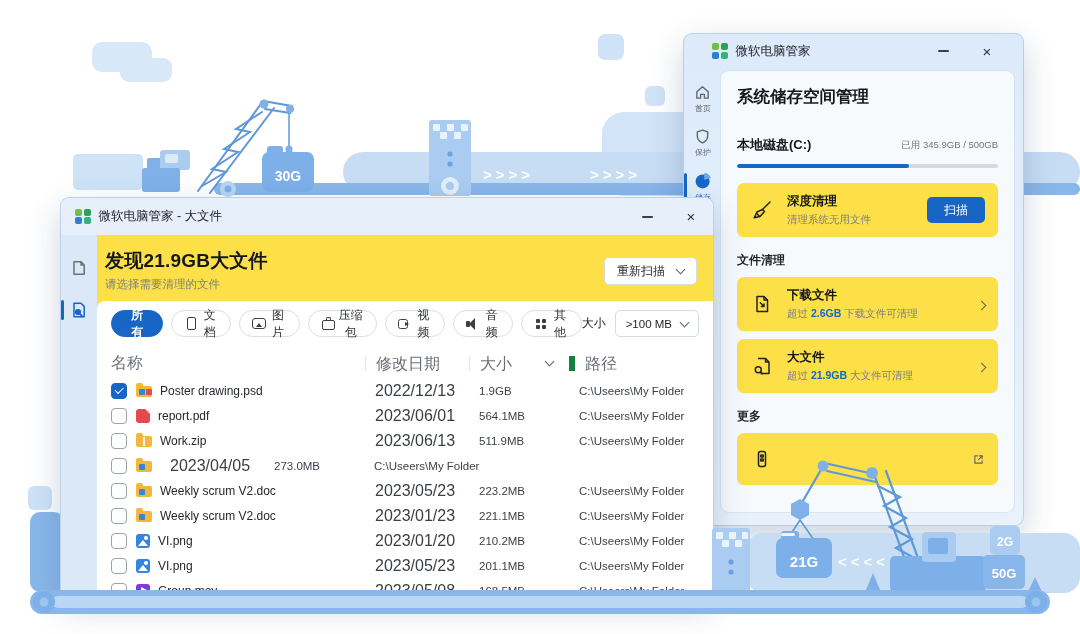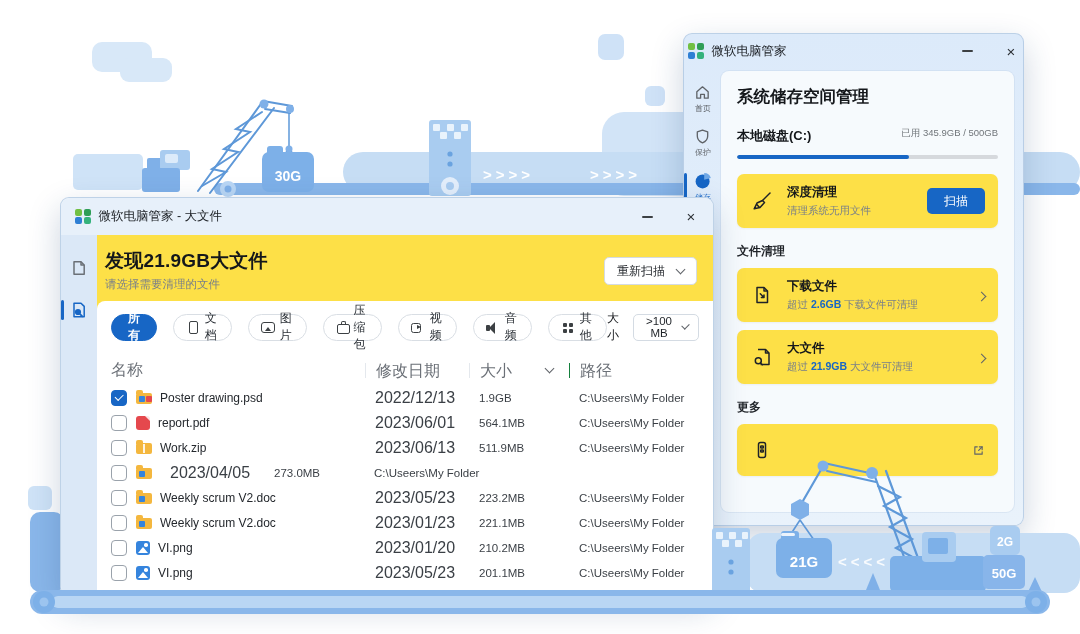--- a/index.html
+++ b/index.html
@@ -32,34 +32,34 @@
   .sidebar{width:36px;background:#dbe8f7;display:flex;flex-direction:column;align-items:center;padding-top:20px;gap:16px}
   .side-item{width:26px;height:26px;display:flex;align-items:center;justify-content:center;position:relative;border-radius:5px}
   .side-item.active::before{content:"";position:absolute;left:-5px;top:3px;width:3px;height:20px;border-radius:2px;background:#1766c5}
   .content{flex:1;display:flex;flex-direction:column;min-width:0;background:#fde047}
   .content-header{display:flex;align-items:flex-start;justify-content:space-between;padding:13px 16px 9px 8px}
   .h-title{font-size:19px;font-weight:bold;color:#14171b;letter-spacing:.2px}
   .h-sub{font-size:11.5px;color:#7a8088;margin-top:3px}
   .rescan{display:flex;align-items:center;gap:12px;background:#fff;border:1px solid #d4dbe3;border-radius:5px;height:28px;padding:0 12px;font-size:12px;color:#1f2328;margin-top:9px;cursor:default}
   .white-card{flex:1;background:#fff;border-radius:8px 0 0 0;display:flex;flex-direction:column;overflow:hidden}
   .tabs-row{display:flex;align-items:center;padding:9px 14px 8px 14px}
-  .tabs{display:flex;gap:16px;flex:1;align-items:center}
+  .tabs{display:flex;gap:8px;flex:1;align-items:center}
   .tab-pill{display:inline-flex;align-items:center;height:27px;padding:0 12px;border-radius:14px;background:#fff;border:1px solid #d9dee4;font-size:12px;color:#2d3238;cursor:default}
   .tab-pill.active{background:#1766c5;border-color:#1766c5;color:#fff;padding:0 16px;font-weight:bold}
   .size-filter{display:flex;align-items:center;gap:9px}
   .size-label{font-size:12px;color:#14171b}
   .size-select{display:flex;align-items:center;gap:9px;height:27px;padding:0 10px;background:#fff;border:1px solid #d4dbe3;border-radius:5px;font-size:11.5px;color:#1f2328;cursor:default}
   .divider{height:1px;background:#e9edf2}
   .table{padding:3px 14px 0 14px;flex:1}
   .t-head{display:flex;align-items:center;height:30px;color:#6b7077;font-size:16px}
   .hc{box-sizing:border-box}
   .hc-name{flex:1}
   .hc-date{width:104px;padding-left:10px;border-left:1px solid #e4e8ed;height:15px;line-height:15px}
   .hc-size{width:100px;padding-left:10px;border-left:1px solid #e4e8ed;height:15px;line-height:15px;display:flex;align-items:center;justify-content:space-between;padding-right:16px}
-  .hc-path{width:130px;padding-left:10px;border-left:1px solid #15803d;height:15px;line-height:15px}
+  .hc-path{width:130px;padding-left:10px;border-left:6px solid #15803d;height:15px;line-height:15px}
   .t-row{display:flex;align-items:center;height:25px;font-size:12px;color:#24282d}
   .cb{width:16px;height:16px;border:1.5px solid #9aa2ab;border-radius:4px;margin-right:9px;box-sizing:border-box;background:#fff;position:relative;flex:none;cursor:default}
   .cb.checked{background:#1766c5;border-color:#1766c5}
   .cb.checked::after{content:"";position:absolute;left:2.5px;top:3.5px;width:7px;height:3.5px;border-left:1.8px solid #fff;border-bottom:1.8px solid #fff;transform:rotate(-45deg)}
   .rc{box-sizing:border-box;white-space:nowrap;overflow:hidden;text-overflow:ellipsis}
   .rc-name{flex:1;min-width:0}
   .rc-date{width:104px;padding-left:10px;font-size:16px;color:#3a3f45}
   .rc-size{width:100px;padding-left:10px;font-size:11.5px;color:#3a3f45}
   .rc-path{width:130px;padding-left:10px;font-size:11.5px;color:#3a3f45}
   
@@ -84,30 +84,30 @@
   .ti-img::after{left:3.5px;bottom:3px;width:0;height:0;border-left:3.5px solid transparent;border-right:3.5px solid transparent;border-bottom:4px solid #3c4043}
   .ti-zip::before{left:1px;top:3px;width:13px;height:10px;border:1.5px solid #3c4043;border-radius:2px}
   .ti-zip::after{left:5px;top:0;width:5px;height:4px;border:1.5px solid #3c4043;border-bottom:none;border-radius:2px 2px 0 0}
   .ti-vid::before{left:0;top:2px;width:10px;height:10px;border:1.5px solid #3c4043;border-radius:2.5px}
   .ti-vid::after{right:0;top:4.5px;width:0;height:0;border-top:2.8px solid transparent;border-bottom:2.8px solid transparent;border-left:4.5px solid #3c4043}
   .ti-aud::before{left:0;top:4px;width:4px;height:6px;background:#3c4043;border-radius:1px}
   .ti-aud::after{left:2.5px;top:1px;width:0;height:0;border-top:6px solid transparent;border-bottom:6px solid transparent;border-right:6px solid #3c4043}
   .ti-other::before{left:2px;top:2px;width:4px;height:4px;background:#3c4043;border-radius:1px;box-shadow:6px 0 0 #3c4043,0 6px 0 #3c4043,6px 6px 0 #3c4043}
   
   .win-panel{left:683px;top:33px;width:339px;height:491px;z-index:1;background:linear-gradient(180deg,#dceafa 0%,#e9f2fb 100%)}
-  .p-titlebar{height:34px;display:flex;align-items:center;padding:0 4px}
+  .p-titlebar{height:34px;display:flex;align-items:center;padding:0 28px}
   .p-body{display:flex;height:453px}
   .p-side{width:37px;display:flex;flex-direction:column;align-items:center;padding-top:16px;gap:13px}
   .p-side-item{display:flex;flex-direction:column;align-items:center;gap:1px;position:relative;width:100%;cursor:default}
   .p-side-label{font-size:9px;color:#5f6368;transform:scale(.88)}
   .p-side-item.active .p-side-label{color:#1766c5}
   .p-side-item.active::before{content:"";position:absolute;left:0;top:1px;width:3px;height:26px;border-radius:2px;background:#1766c5}
   .p-card{flex:1;background:#f6fafd;border-radius:8px;margin:3px 9px 9px 0;padding:15px 16px 12px 16px;box-shadow:0 0 0 1px rgba(195,212,232,.4);overflow:hidden}
   .p-title{font-size:16.5px;font-weight:bold;color:#14171b}
-  .disk-row{display:flex;align-items:flex-start;justify-content:space-between;margin-top:19px}
+  .disk-row{display:flex;align-items:center;justify-content:space-between;margin-top:28px}
   .disk-label{font-size:13px;font-weight:bold;color:#14171b}
   .disk-usage{font-size:9.5px;color:#70757a}
   .track{height:4px;background:#d6d9dd;border-radius:2px;margin-top:10px;overflow:hidden}
   .fill{height:100%;background:#1766c5;border-radius:2px}
   .pcard{background:#fde047;border-radius:7px;padding:10px 13px;display:flex;align-items:center;box-shadow:0 1px 2px rgba(20,40,80,.05)}
   .dc-card{margin-top:15px}
   .c-icon{margin-right:13px;flex:none;display:flex;align-items:center;justify-content:center;width:24px}
   .c-title{font-size:12.5px;font-weight:bold;color:#14171b}
   .c-sub{font-size:10.5px;color:#7a8088;margin-top:3px}
   .c-sub .v{color:#1766c5;font-weight:bold}

